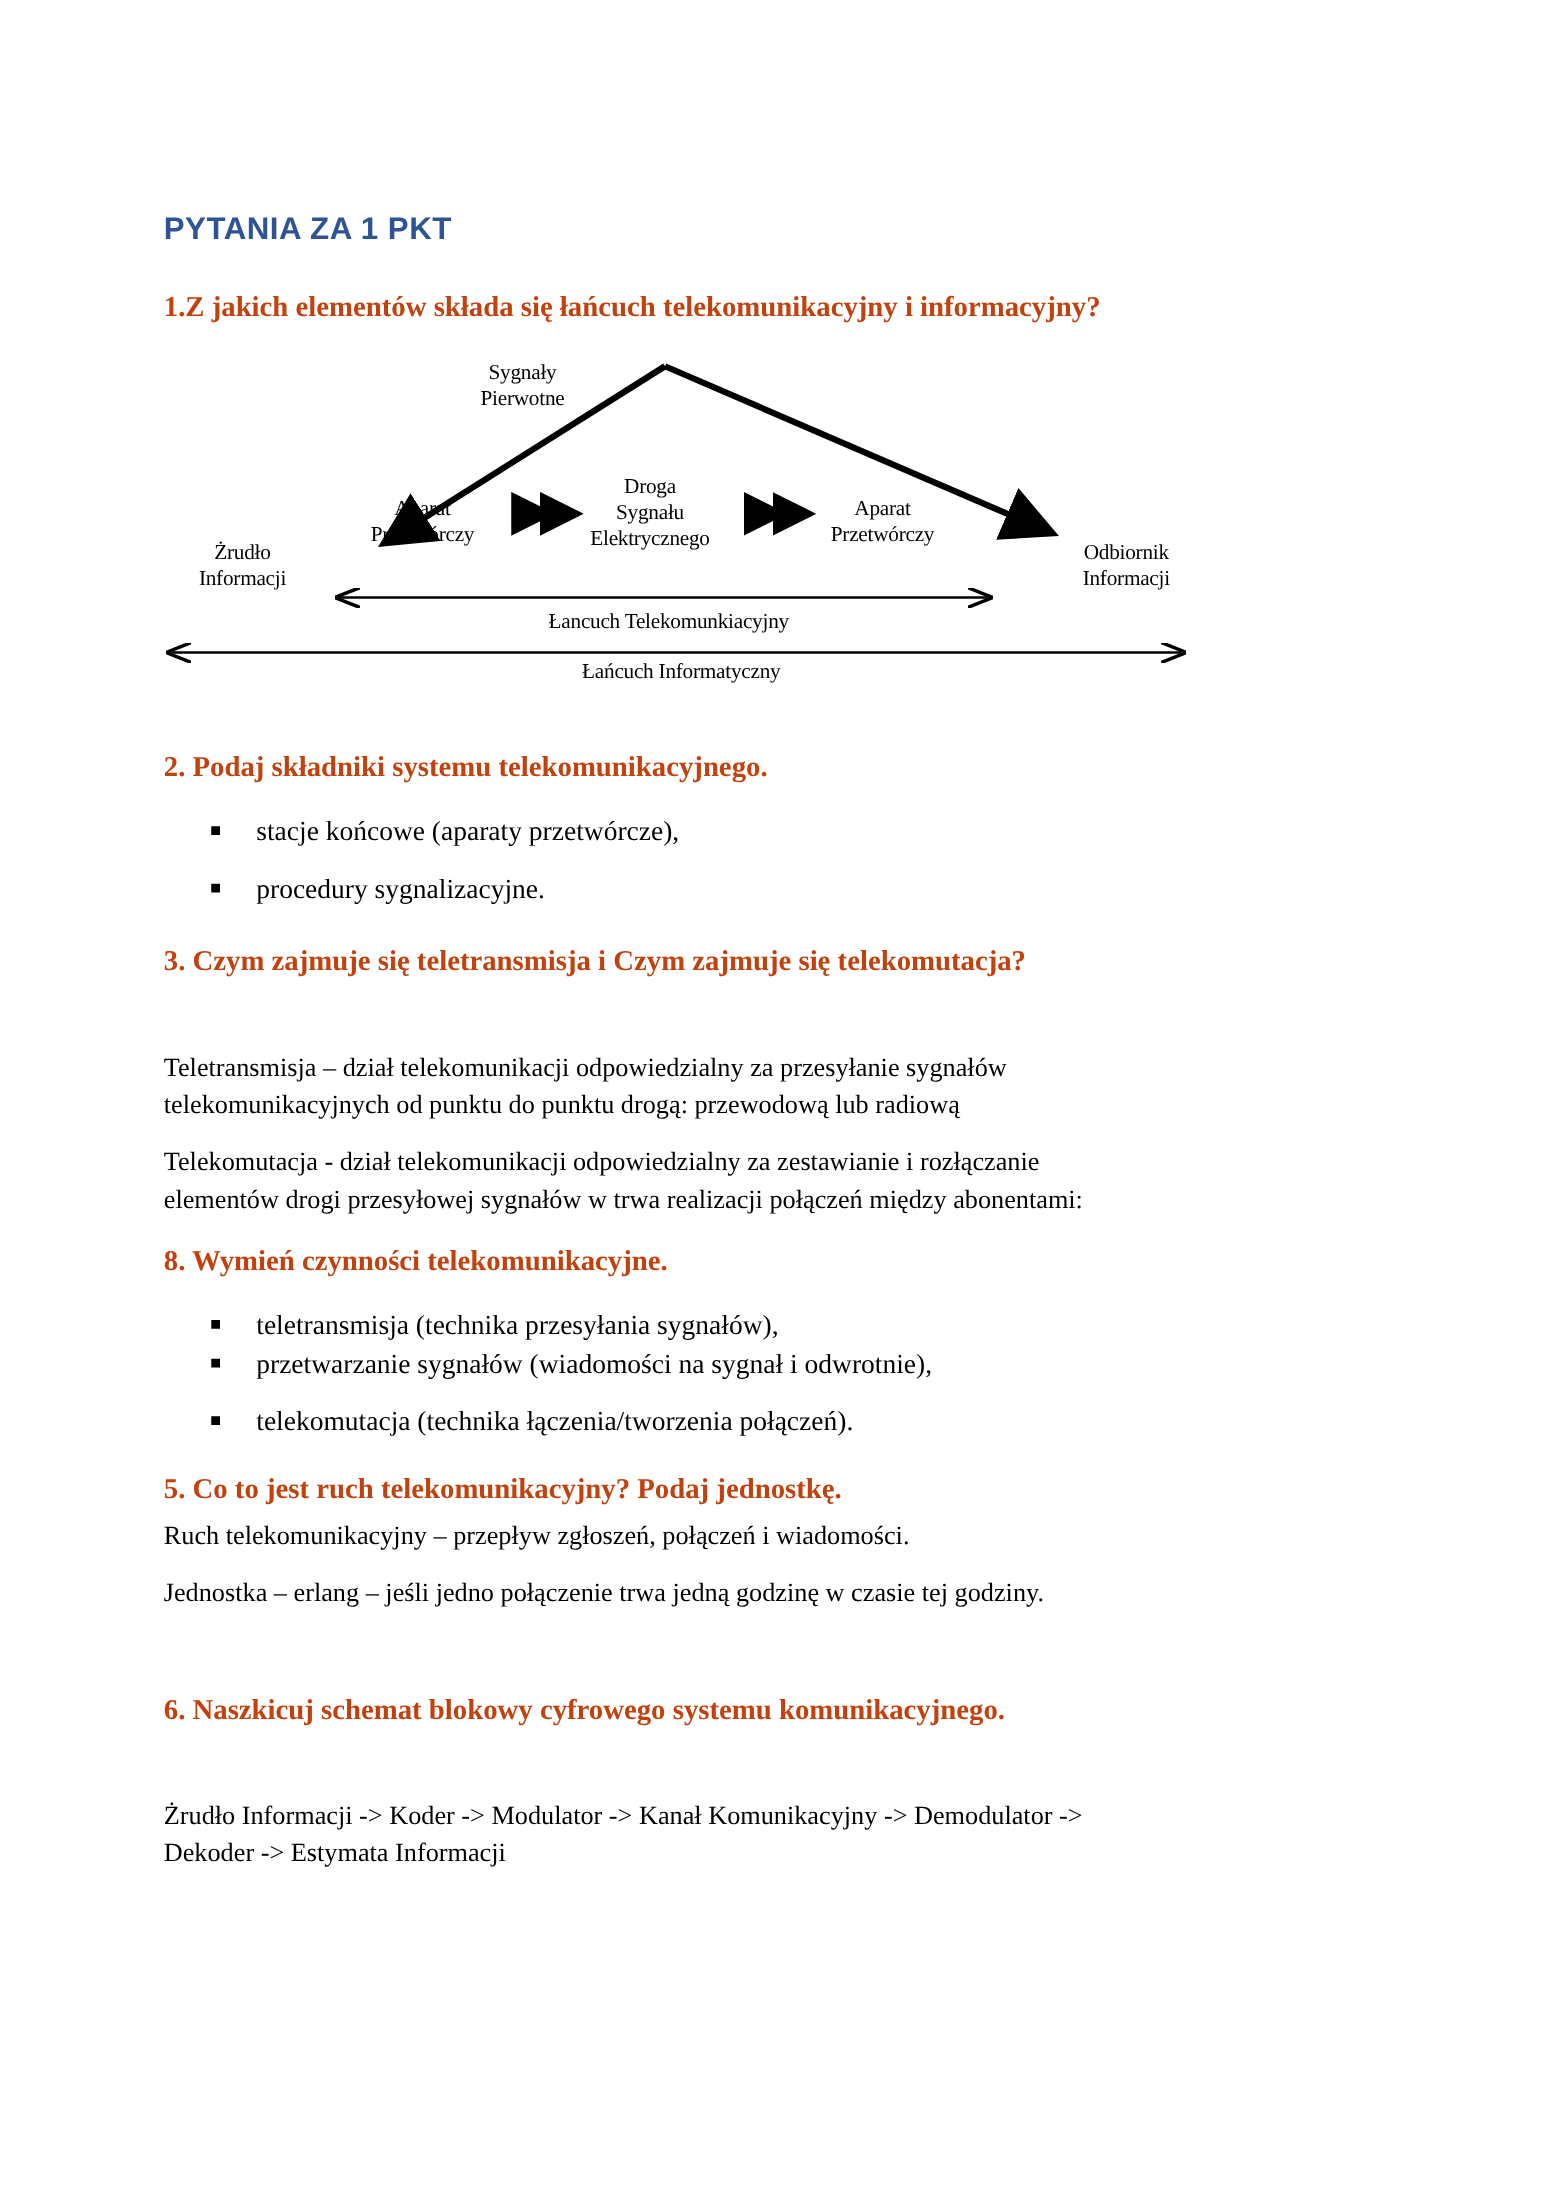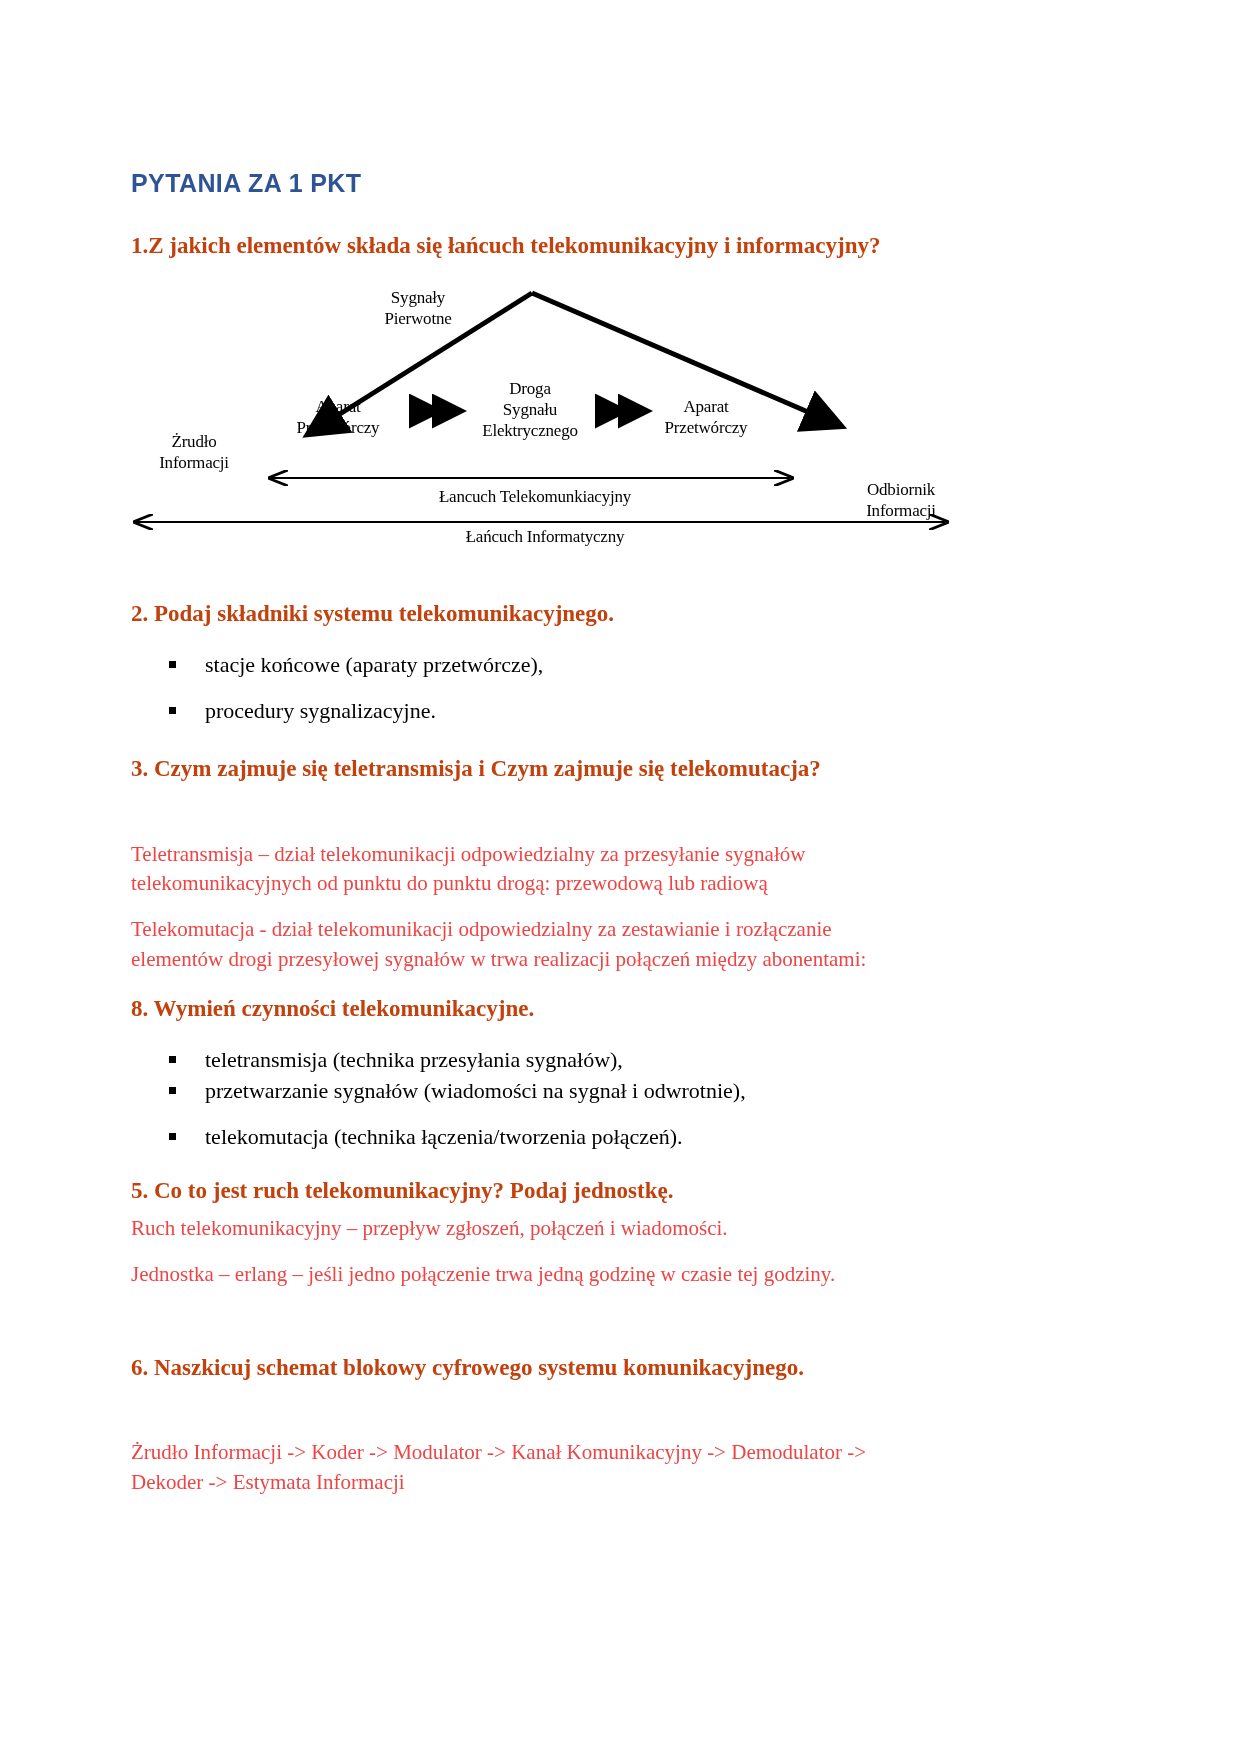--- a/index.html
+++ b/index.html
@@ -36,21 +36,21 @@
     font-weight: bold;
     font-size: 23px;
     color: #c2410c;
     line-height: 1.25;
     margin: 0;
   }
   .body-text {
     font-size: 21px;
     line-height: 1.42;
     margin: 0;
-    color: #ef4444;
+    color: #000000;
   }
   ul.bullets {
     list-style: none;
     margin: 0;
     padding: 0 0 0 38px;
   }
   ul.bullets li {
     font-size: 22px;
     line-height: 1.45;
     position: relative;
@@ -93,23 +93,23 @@
     font-size: 17px;
     line-height: 1.22;
     color: #000;
     text-align: center;
     white-space: pre-line;
     letter-spacing: -0.2px;
   }
   #lbl-sygnaly    { left: 228px; top: 6px;   width: 130px; }
   #lbl-zrodlo     { left: 10px;  top: 150px; width: 118px; }
   #lbl-aparat1    { left: 150px; top: 115px; width: 126px; }
-  #lbl-droga      { left: 330px; top: 97px;  width: 150px; }
+  #lbl-droga      { left: 320px; top: 97px;  width: 150px; }
   #lbl-aparat2    { left: 518px; top: 115px; width: 126px; }
-  #lbl-odbiornik  { left: 710px; top: 150px; width: 132px; margin-top: 48px; }
+  #lbl-odbiornik  { left: 710px; top: 150px; width: 132px; }
   #lbl-chain-tele { left: 270px; top: 205px; width: 280px; }
   #lbl-chain-info { left: 300px; top: 245px; width: 240px; }
 </style>
 </head>
 <body>
 
 <div class="page">
 
   <h1 class="doc-title">PYTANIA ZA 1 PKT</h1>
 

